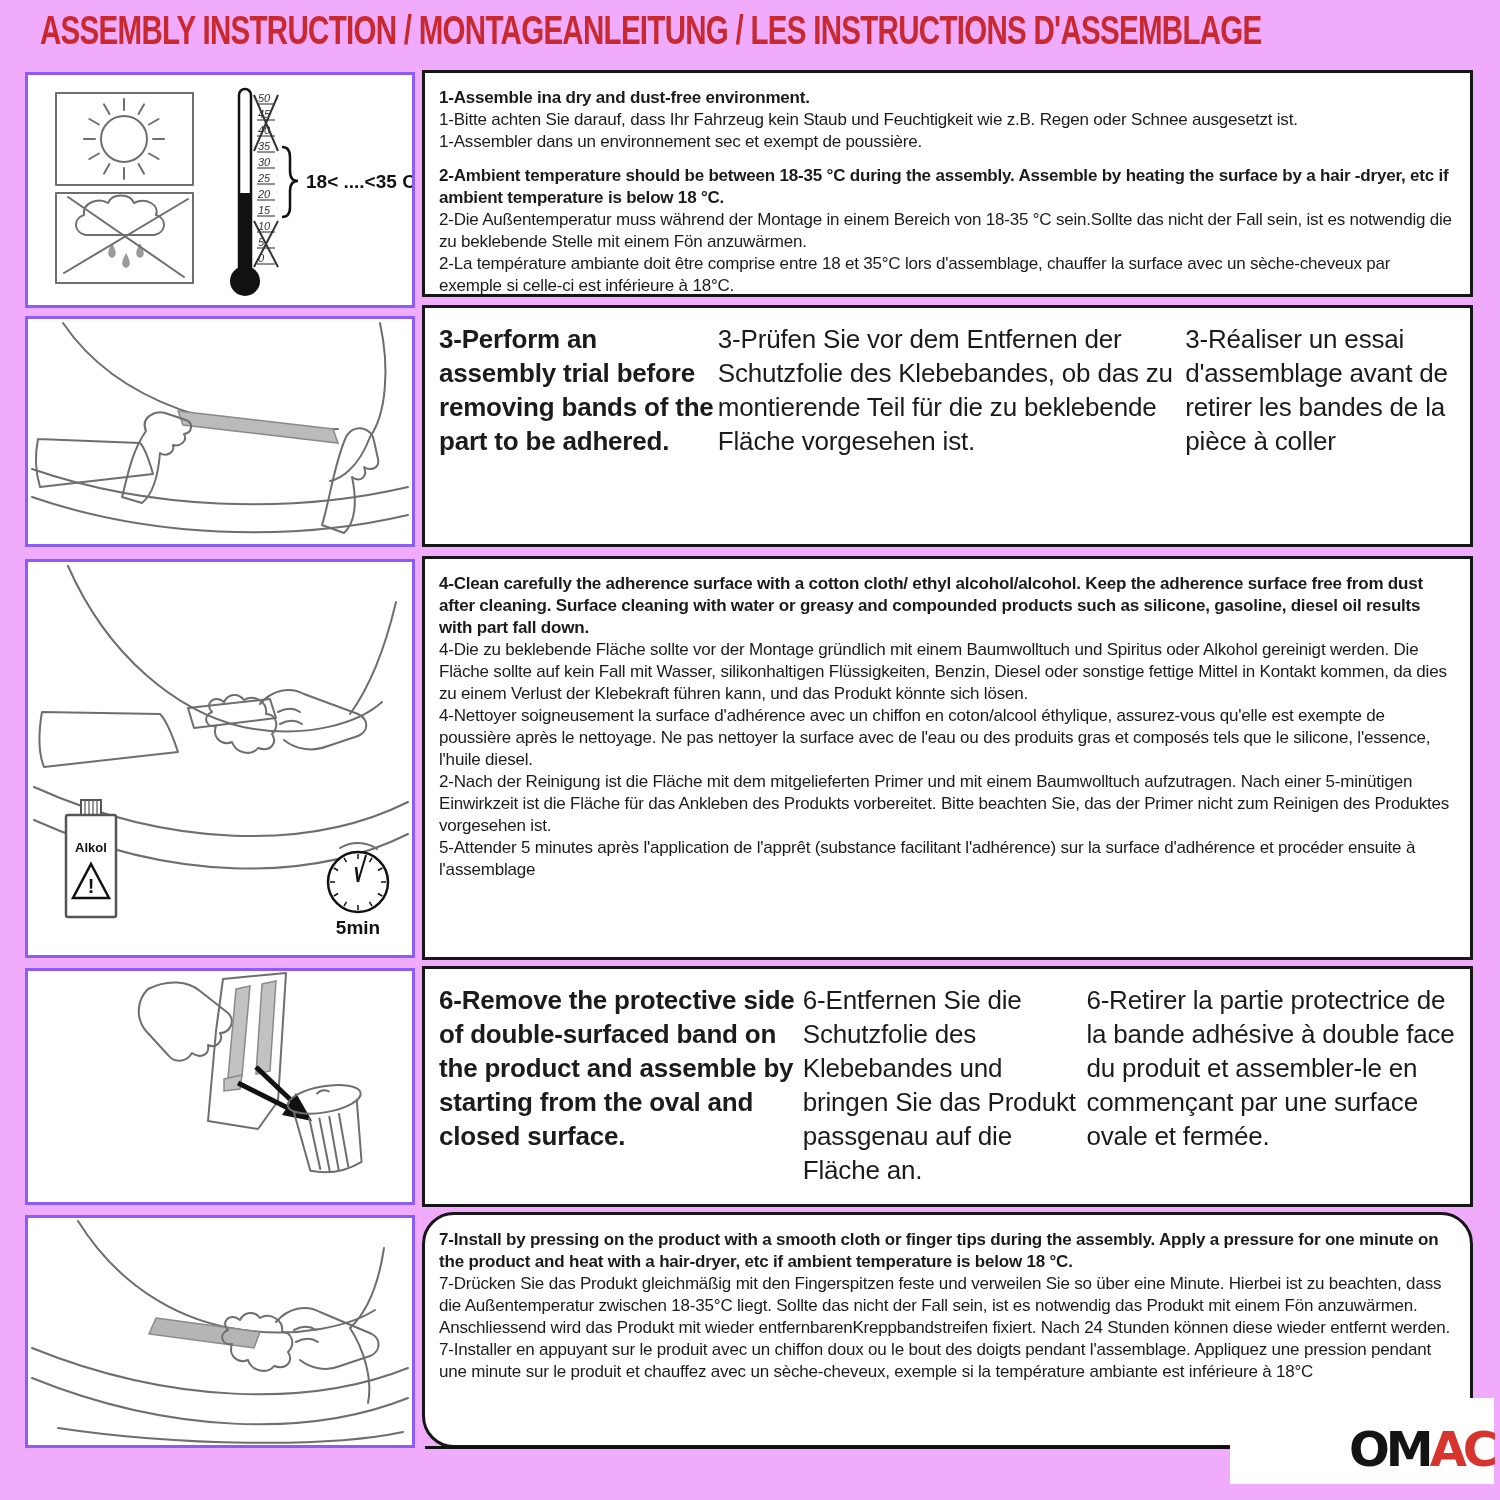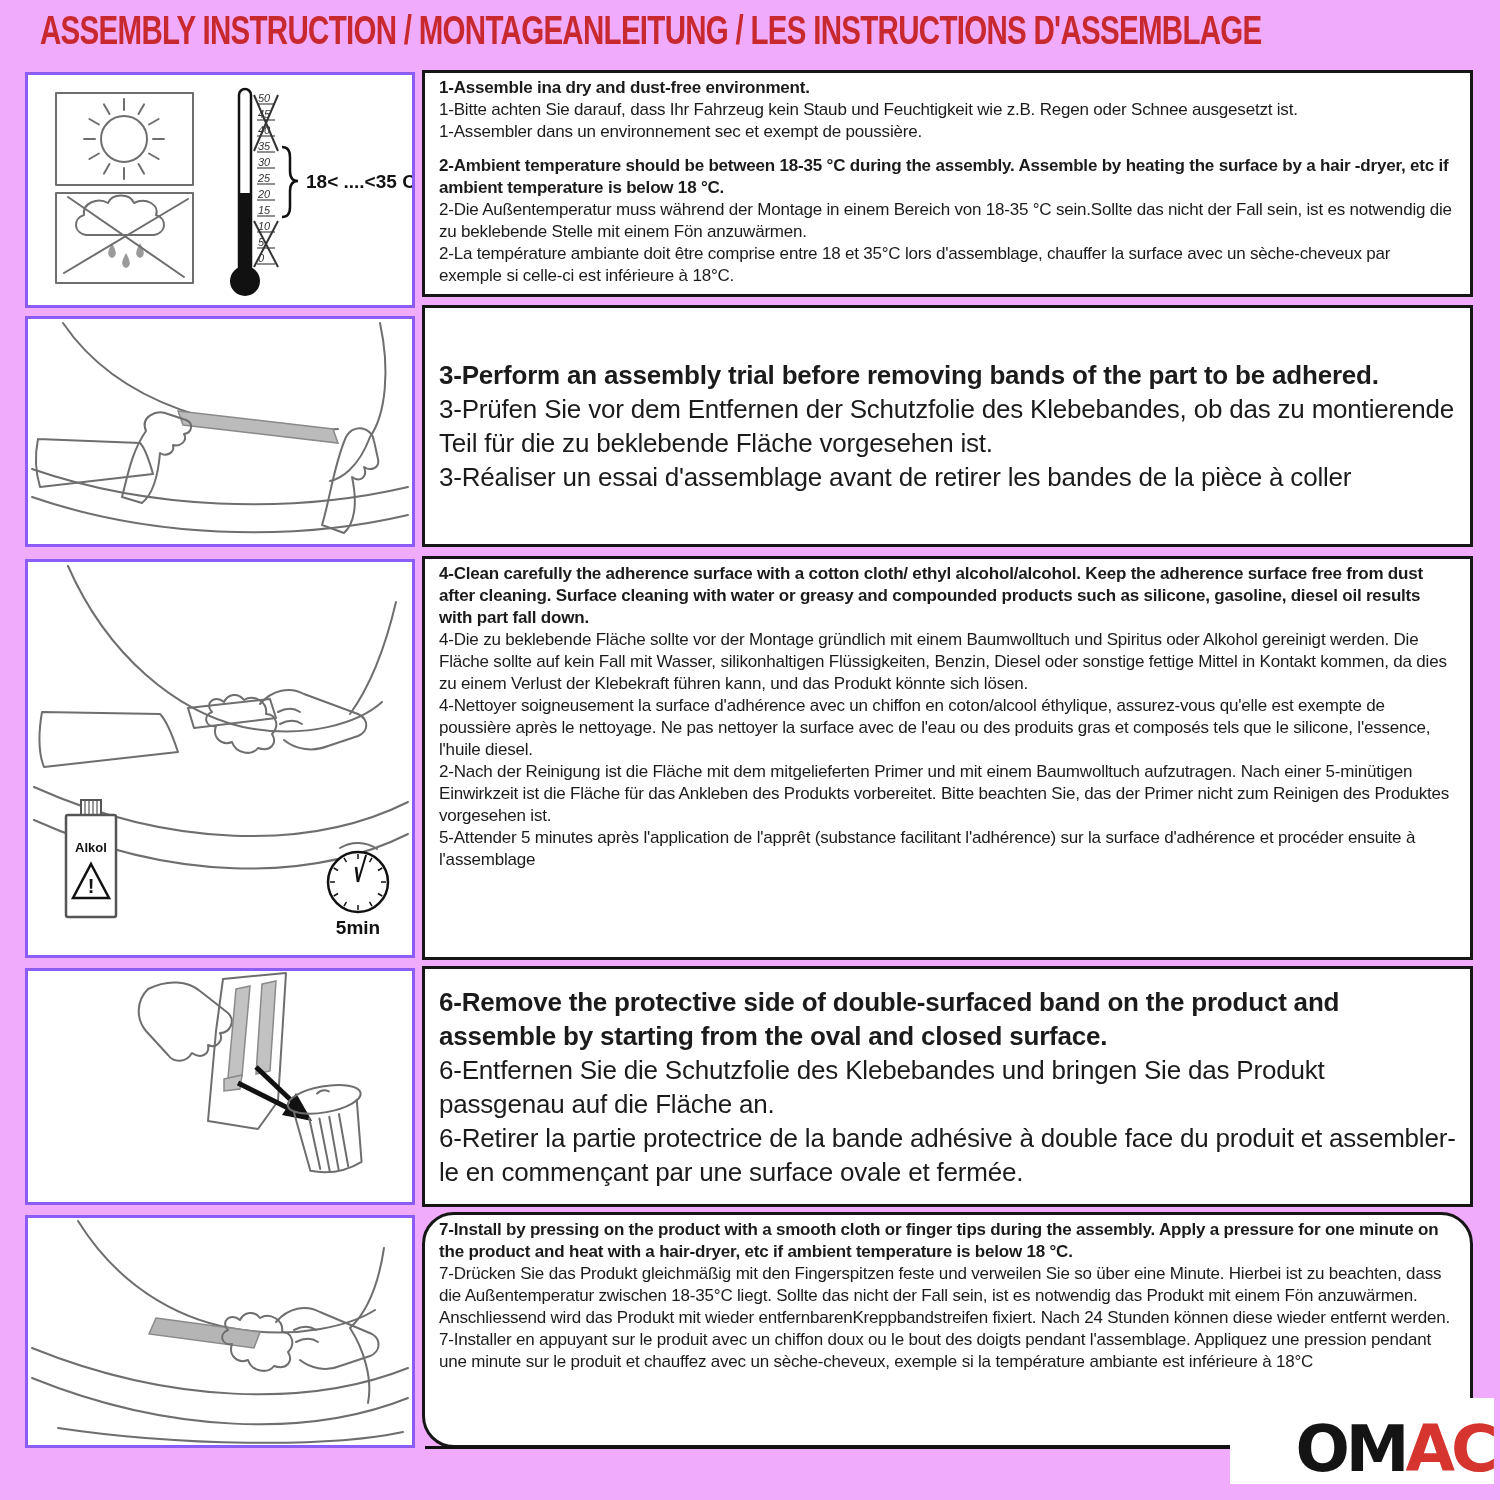--- a/index.html
+++ b/index.html
@@ -2,32 +2,32 @@
 <html><head>
 <meta charset="utf-8">
 <style>
   html,body{margin:0;padding:0;background:#fff;}
   .page{position:relative;width:1500px;height:1500px;background:#f0abfc;overflow:hidden;
         font-family:"Liberation Sans",sans-serif;color:#1b1b1b;}
   .title{position:absolute;left:40px;top:6px;font-size:41px;line-height:48px;font-weight:700;
          white-space:nowrap;letter-spacing:-1px;transform:scaleX(0.72);transform-origin:left center;}
   .box-left{position:absolute;left:25px;width:390px;border:3px solid #8b5cf6;background:#fff;box-sizing:border-box;}
   .box-right{position:absolute;left:422px;width:1051px;border:3px solid #161616;background:#fff;
-             box-sizing:border-box;padding:4px 14px;overflow:hidden;}
-  .box-right.center{display:flex;flex-direction:column;justify-content:center;}
+             box-sizing:border-box;padding:14px 14px;overflow:hidden;}
+  .box-right.center{display:flex;flex-direction:row;justify-content:center;}
   p{margin:0;letter-spacing:-0.2px;}
   .t-sm{font-size:17px;line-height:22px;}
   .t-lg{font-size:26px;line-height:34px;}
   .b{font-weight:700;}
   .gap{margin-top:12px;}
   svg{display:block;}
   .footer-line{position:absolute;left:425px;top:1446px;width:808px;height:3px;background:#111;}
   .logo{position:absolute;left:1230px;top:1398px;width:264px;height:86px;background:#fff;
         display:flex;align-items:flex-end;justify-content:flex-end;
-        font-family:"DejaVu Sans",sans-serif;font-weight:700;font-size:64px;line-height:70px;letter-spacing:-4px;}
+        font-family:"DejaVu Sans",sans-serif;font-weight:700;font-size:48px;line-height:70px;letter-spacing:-4px;}
   .logo-black{color:#141414;}
   .logo-red{color:#d6342e;}
   .ill-stroke{stroke:#6e6e6e;fill:none;stroke-width:2;stroke-linecap:round;stroke-linejoin:round;}
 </style>
 </head>
 <body>
 
 <div class="page">
 
   <div class="title" style="color:#c8292f;">ASSEMBLY INSTRUCTION / MONTAGEANLEITUNG / LES INSTRUCTIONS D'ASSEMBLAGE</div>

